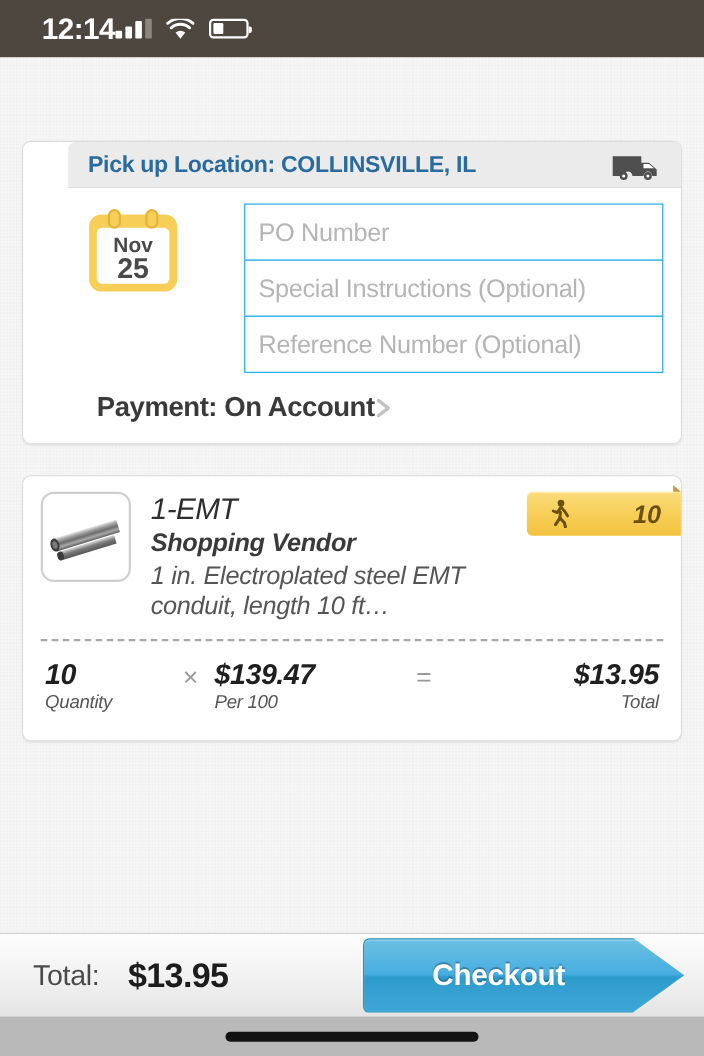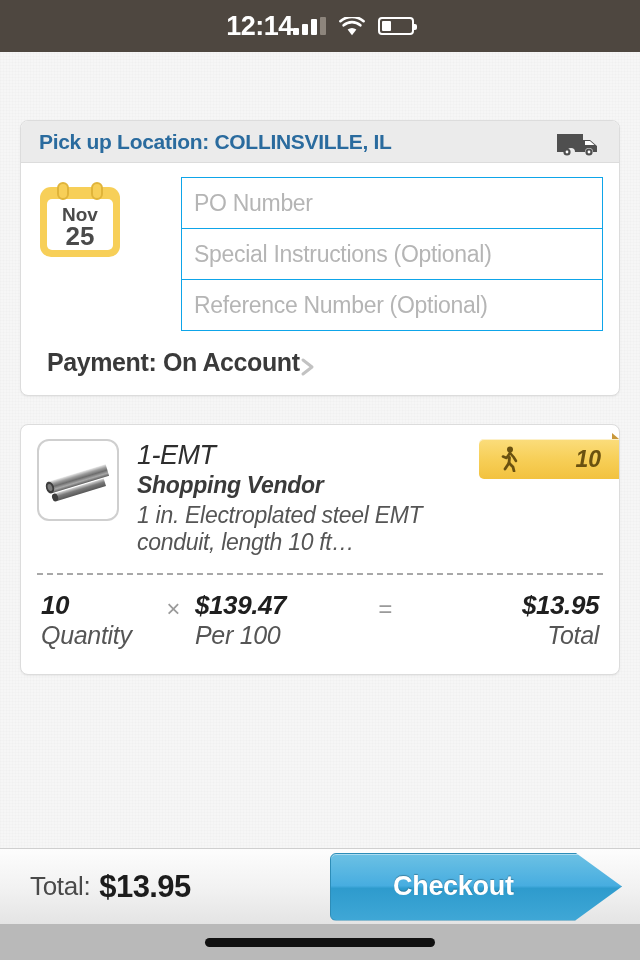--- a/index.html
+++ b/index.html
@@ -27,21 +27,21 @@
 
   
   .statusbar {
     position: absolute;
     top: 0; left: 0;
     width: 640px;
     height: 52px;
     background: #4e4740;
     display: flex;
     align-items: center;
-    justify-content: center;
+    justify-content: flex-start;
     padding: 0 38px;
     box-sizing: border-box;
   }
   .status-time {
     color: #ffffff;
     font-size: 27px;
     font-weight: bold;
     letter-spacing: -0.5px;
   }
   .status-right {
@@ -144,21 +144,21 @@
 
   .card {
     background: #ffffff;
     border: 1px solid #dcdcdc;
     border-radius: 8px;
     box-shadow: 0 1px 2px rgba(0,0,0,0.06);
     margin: 0 20px;
   }
 
   
-  .pickup-card { margin-top: 10px; }
+  .pickup-card { margin-top: 18px; padding-left: 41px; }
   .pickup-head {
     background: #ebebeb;
     border-bottom: 1px solid #dcdcdc;
     border-radius: 7px 7px 0 0;
     height: 42px;
     display: flex;
     align-items: center;
     padding: 0 14px 0 18px;
     box-sizing: border-box;
   }
@@ -197,21 +197,21 @@
     box-sizing: border-box;
     margin-bottom: -1px;
   }
   .field .ph {
     color: #b5b5b5;
     font-size: 23px;
     letter-spacing: -0.3px;
   }
   .payment-row {
     display: flex;
-    align-items: flex-end;
+    align-items: center;
     padding: 18px 0 18px 26px;
   }
   .payment-label {
     font-size: 25px;
     font-weight: bold;
     color: #3a3a3a;
     letter-spacing: -0.4px;
   }
   .chev-right-gray { width: 16px; height: 20px; }
 
@@ -295,21 +295,21 @@
     padding: 16px 20px 20px 20px;
   }
   .pr-cell .big {
     font-size: 26px;
     font-weight: bold;
     color: #1f1f1f;
     letter-spacing: -0.4px;
     line-height: 1.1;
   }
   .pr-cell .sub {
-    font-size: 25px;
+    font-size: 17px;
     color: #555555;
     letter-spacing: -0.3px;
     margin-top: 2px;
   }
   .pr-op {
     font-size: 24px;
     color: #9a9a9a;
     padding-top: 4px;
   }
   .cell-qty { width: 110px; }
@@ -323,20 +323,21 @@
     position: absolute;
     left: 0; bottom: 36px;
     width: 640px;
     height: 76px;
     background: linear-gradient(180deg, #fdfdfd 0%, #f1f1f1 55%, #e4e4e4 100%);
     border-top: 1px solid #cfcfcf;
     display: flex;
     align-items: center;
     padding: 0 18px 0 30px;
     box-sizing: border-box;
+    gap: 17px;
   }
   .total-label {
     font-size: 26px;
     color: #4a4a4a;
     letter-spacing: -0.3px;
   }
   .total-value {
     font-size: 31px;
     font-weight: bold;
     color: #1c1c1c;

